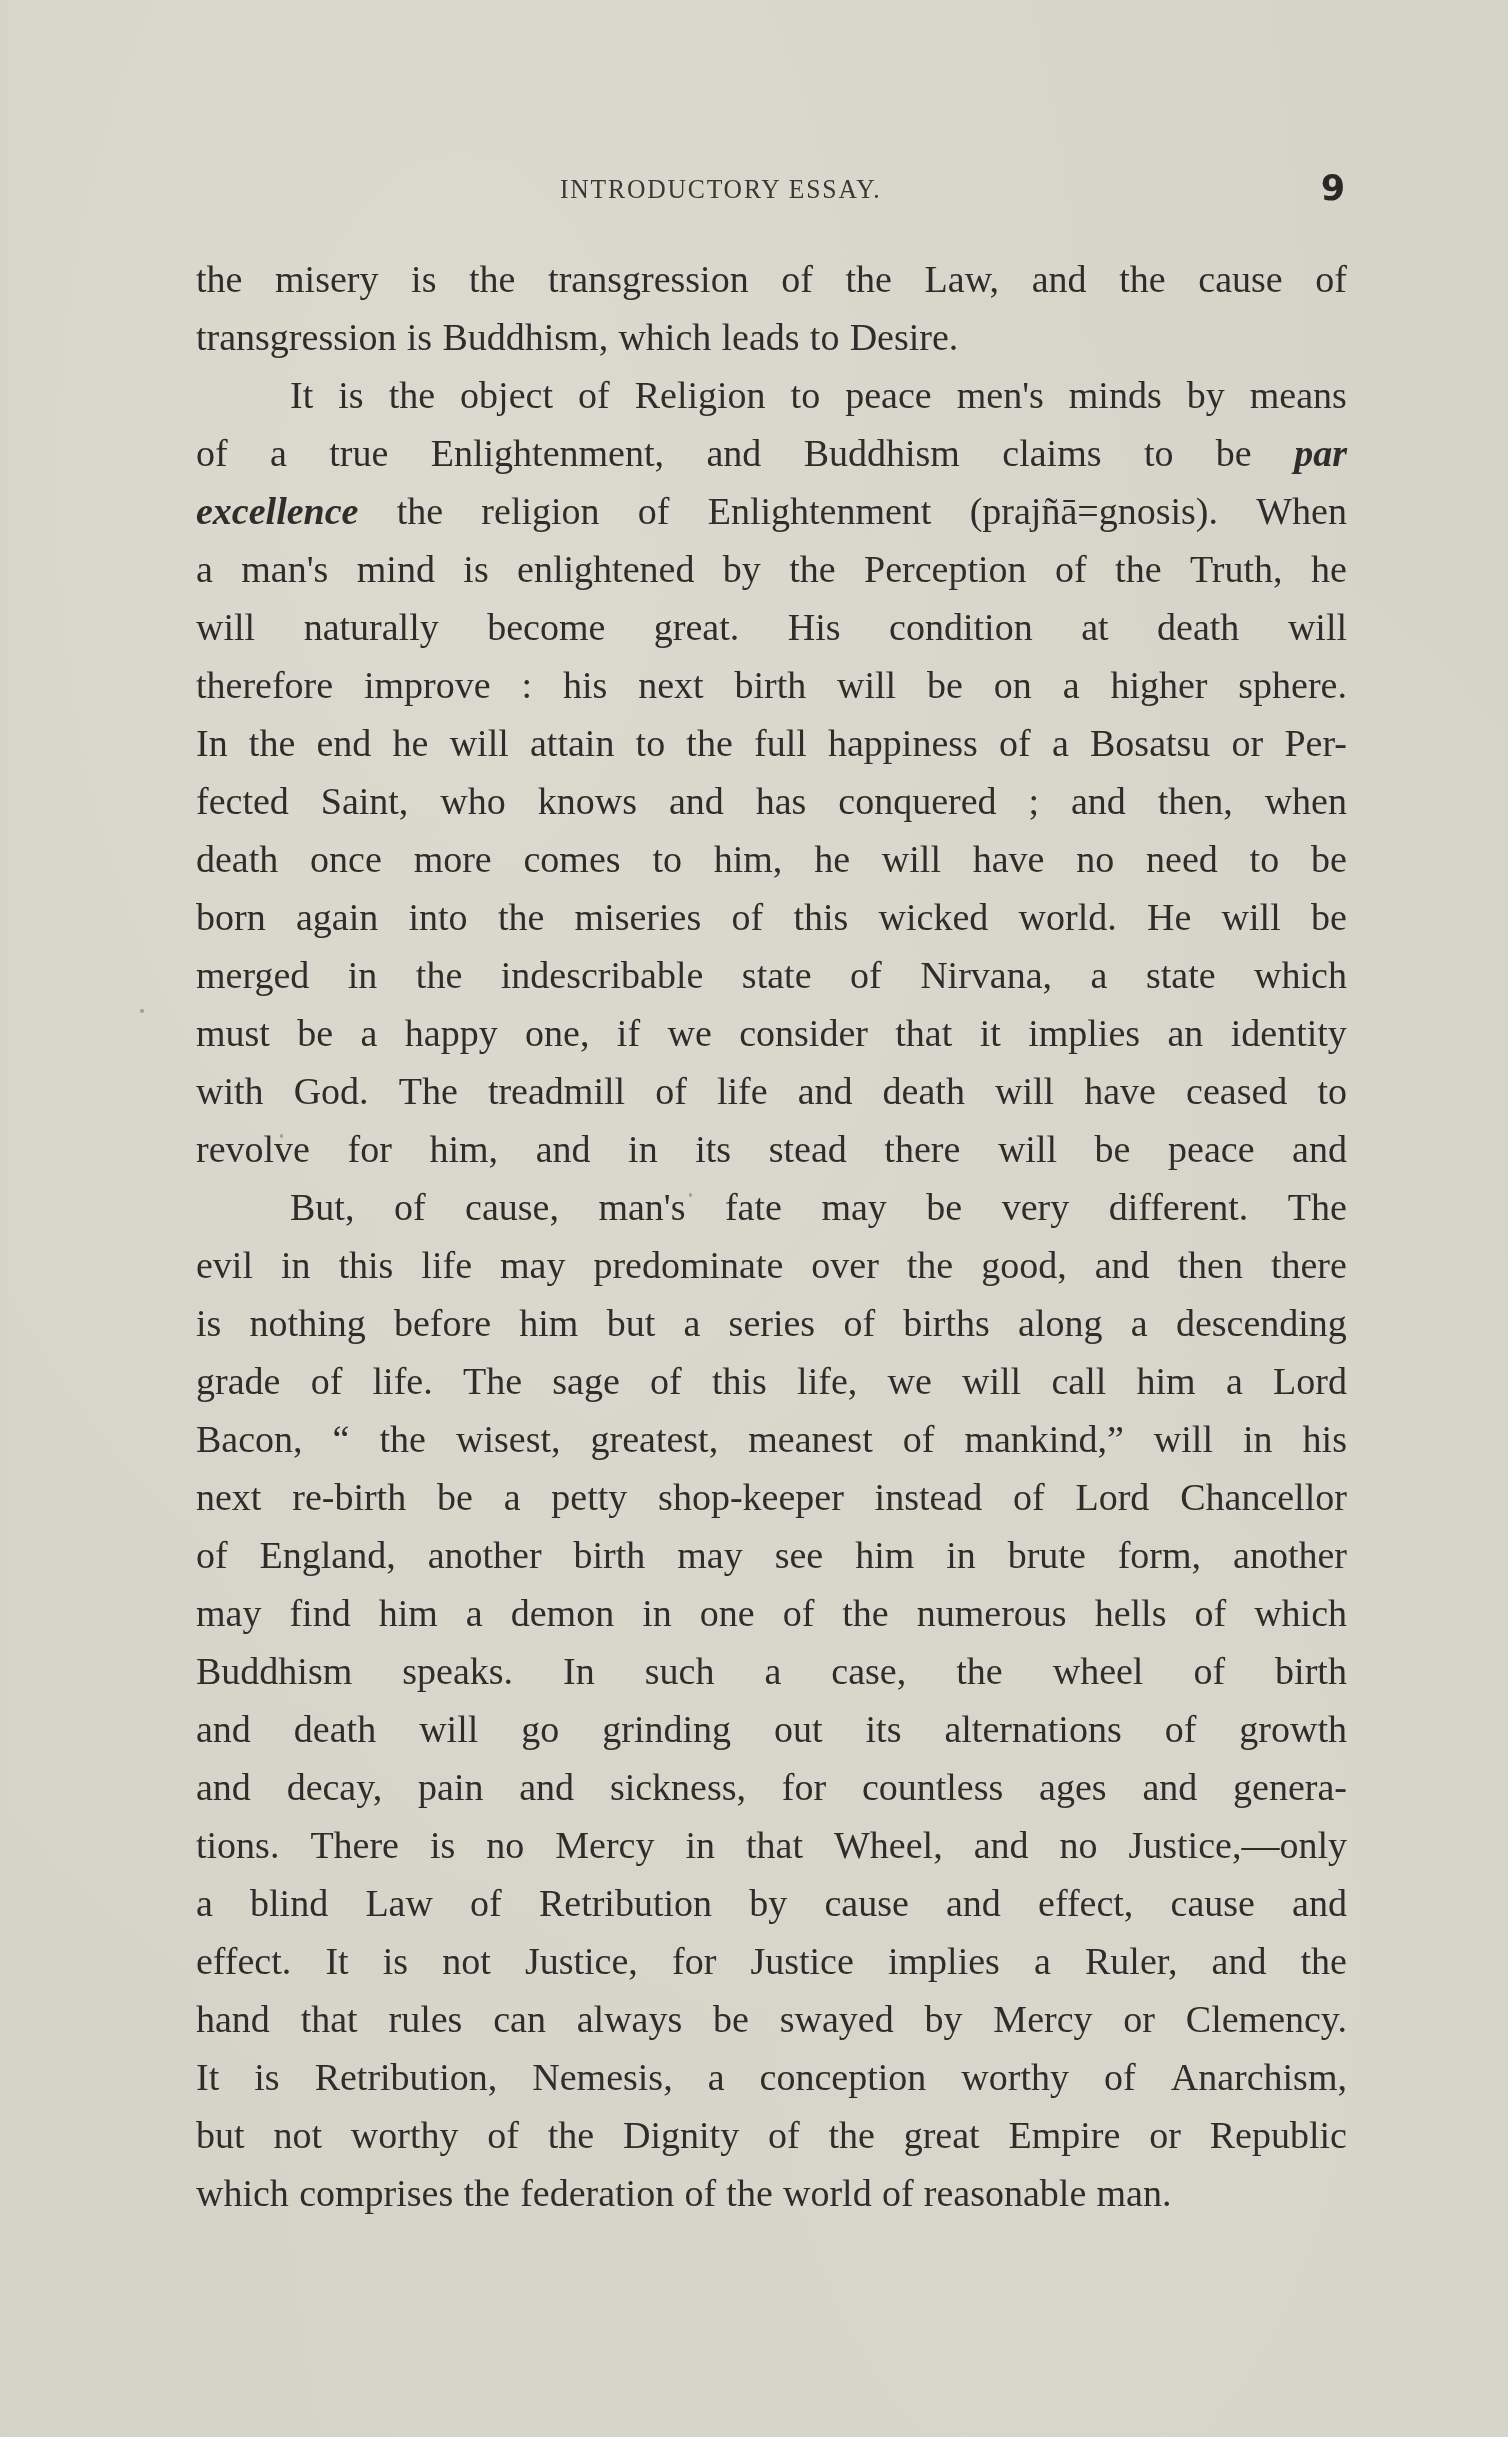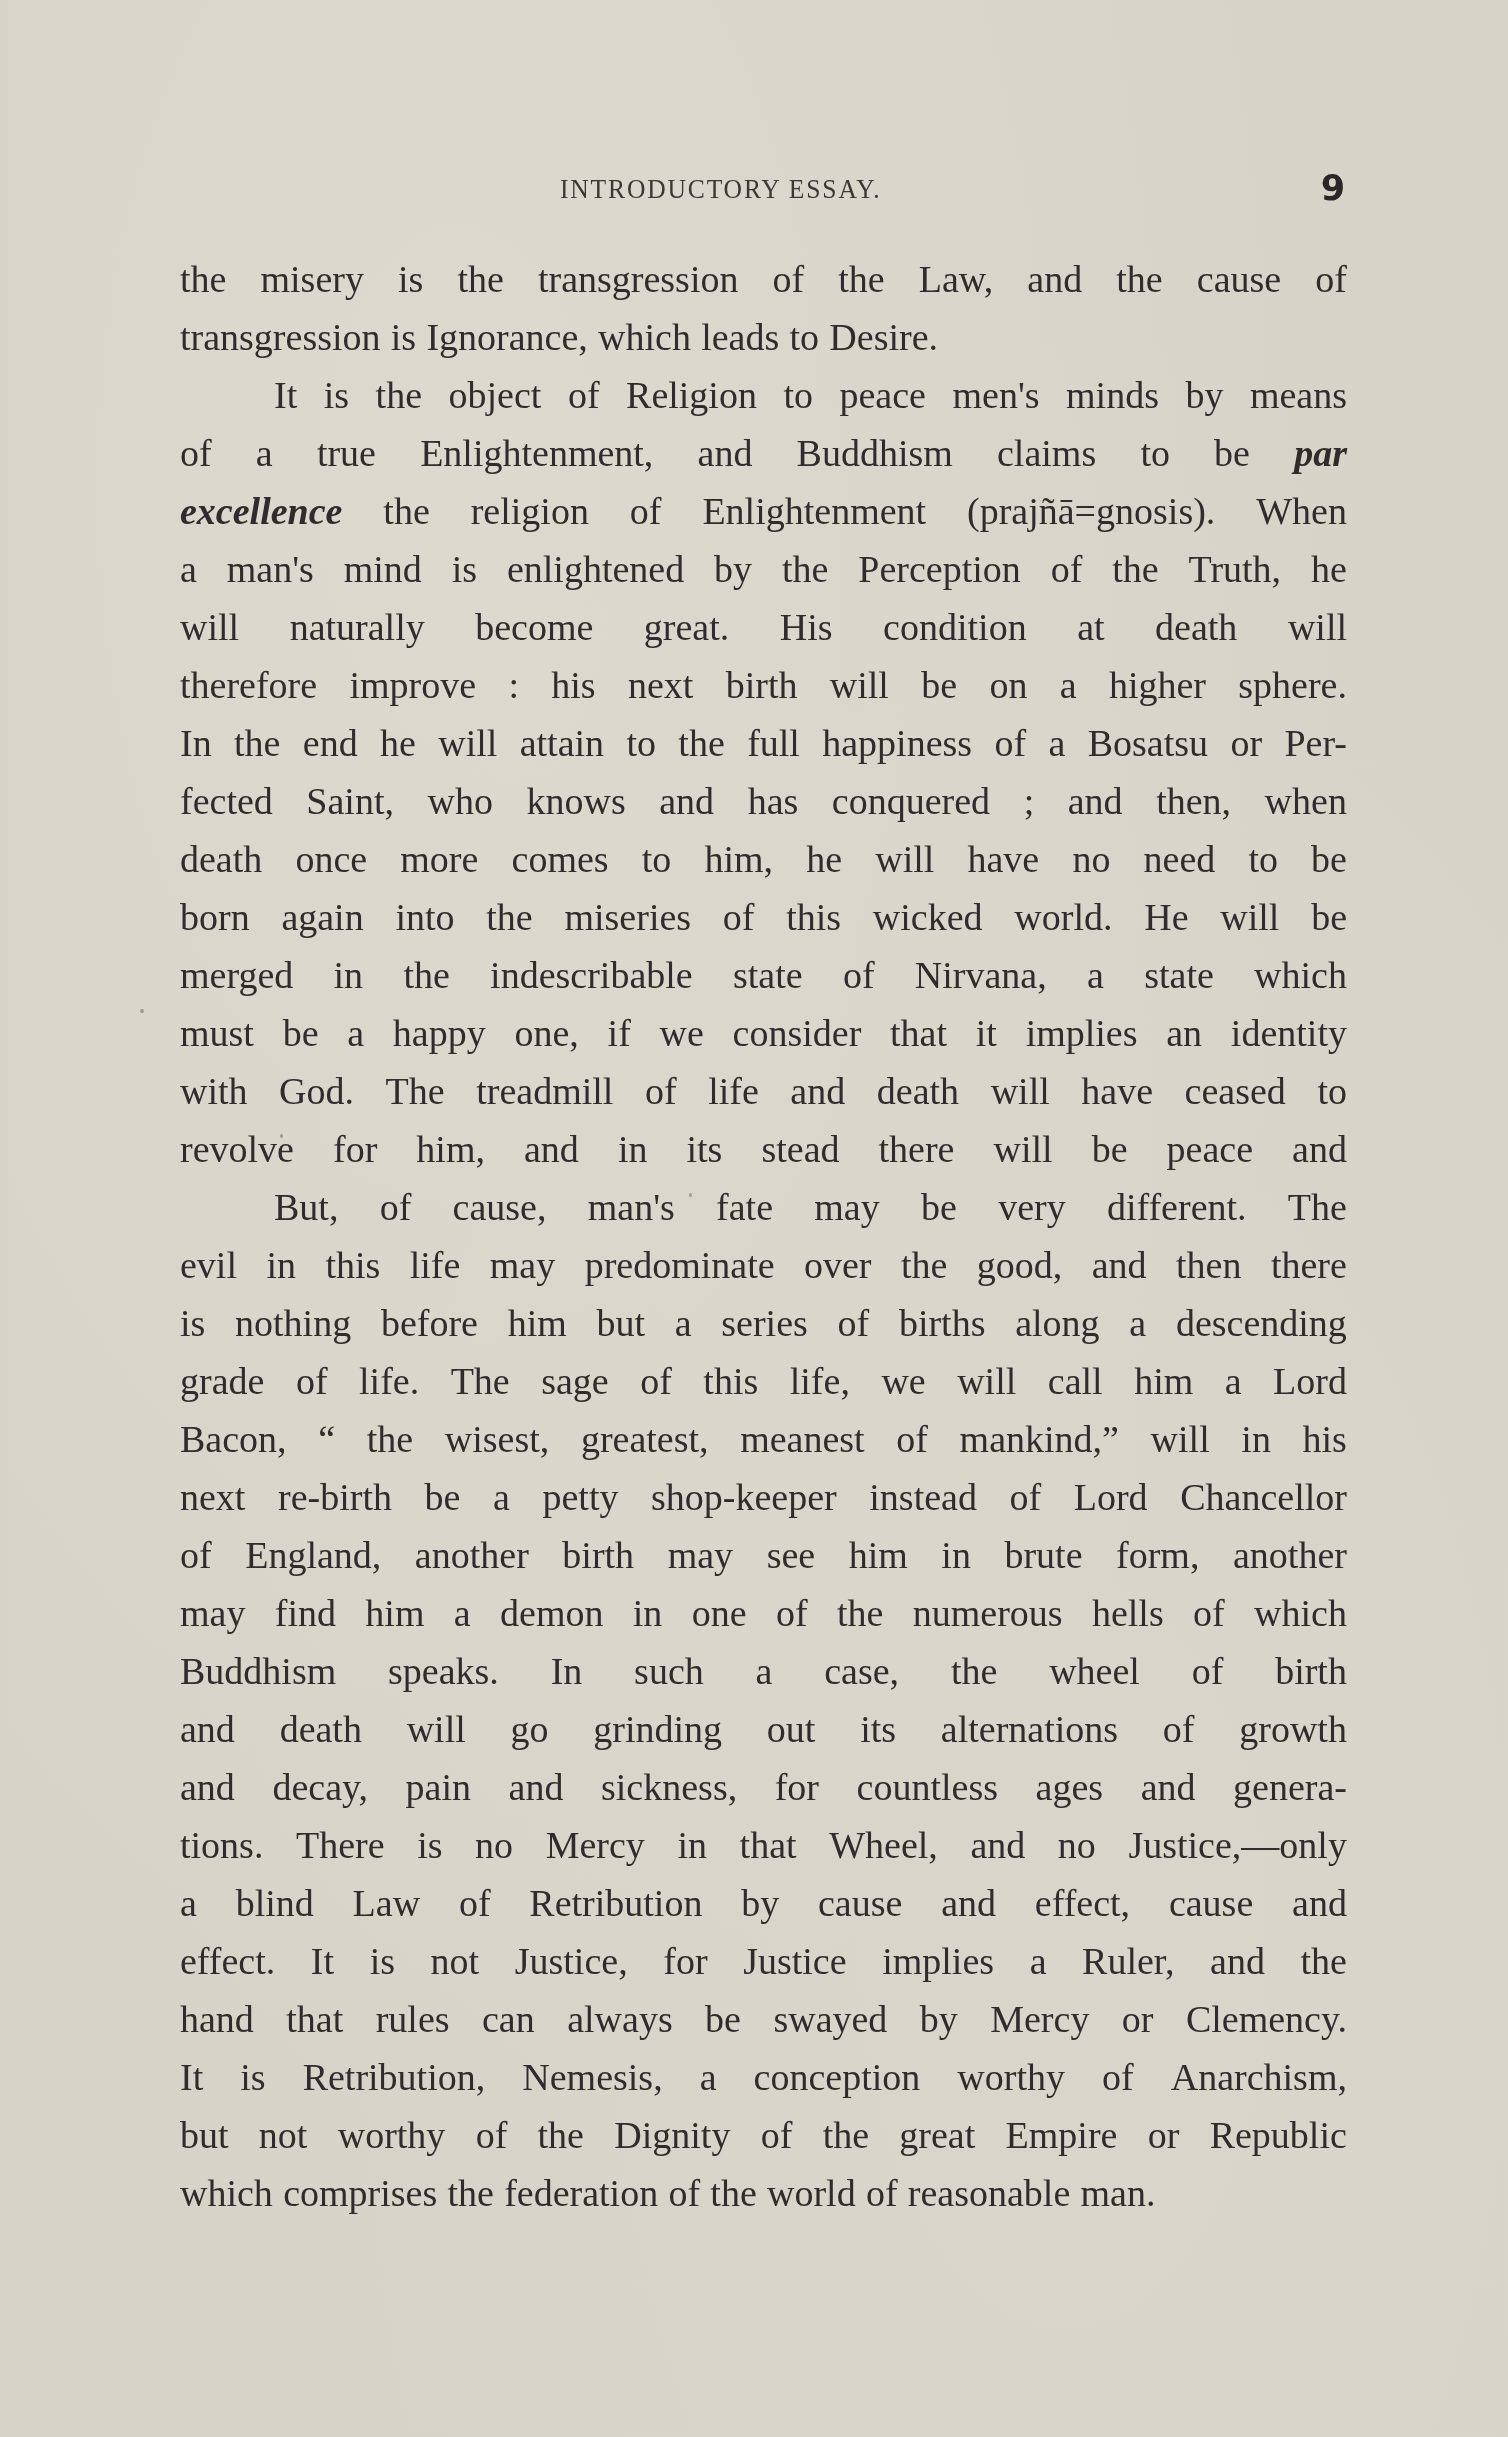--- a/index.html
+++ b/index.html
@@ -74,20 +74,21 @@
       padding-left: 94px;
     }
     .line span.it {
       font-style: italic;
       font-weight: bold;
     }
     
     .line .j {
       display: flex;
       justify-content: space-between;
+      margin-left: 16px;
     }
     .line.last .j {
       justify-content: flex-start;
       gap: 0.27em;
     }
     .speck {
       position: absolute;
       border-radius: 50%;
       background: rgba(60,55,50,0.35);
     }
@@ -116,21 +117,21 @@
             <span>and</span>
             <span>the</span>
             <span>cause</span>
             <span>of</span>
           </div>
         </div>
         <div class="line last">
           <div class="j">
             <span>transgression</span>
             <span>is</span>
-            <span>Ignorance,</span>
+            <span>Buddhism,</span>
             <span>which</span>
             <span>leads</span>
             <span>to</span>
             <span>Desire.</span>
           </div>
         </div>
       </div>
       <div>
         <div class="line indent">
           <div class="j">

